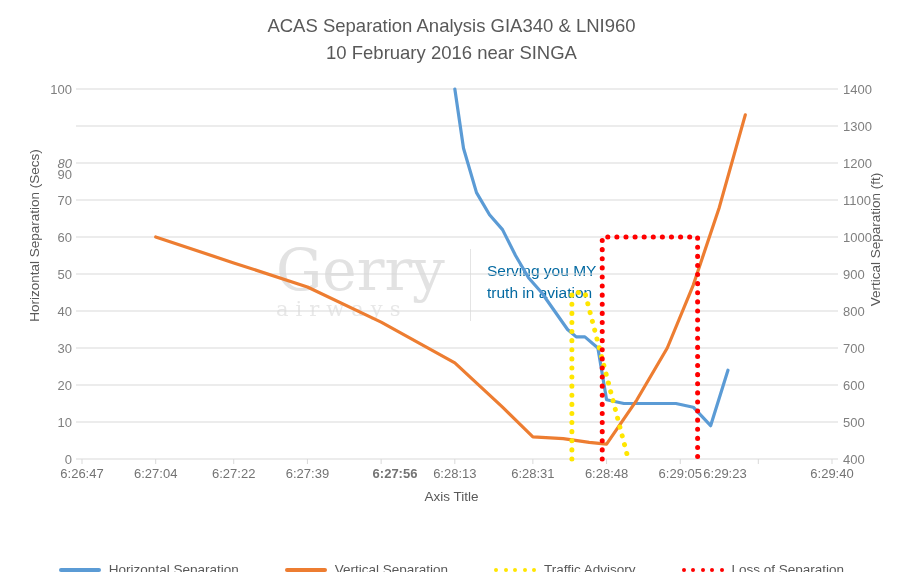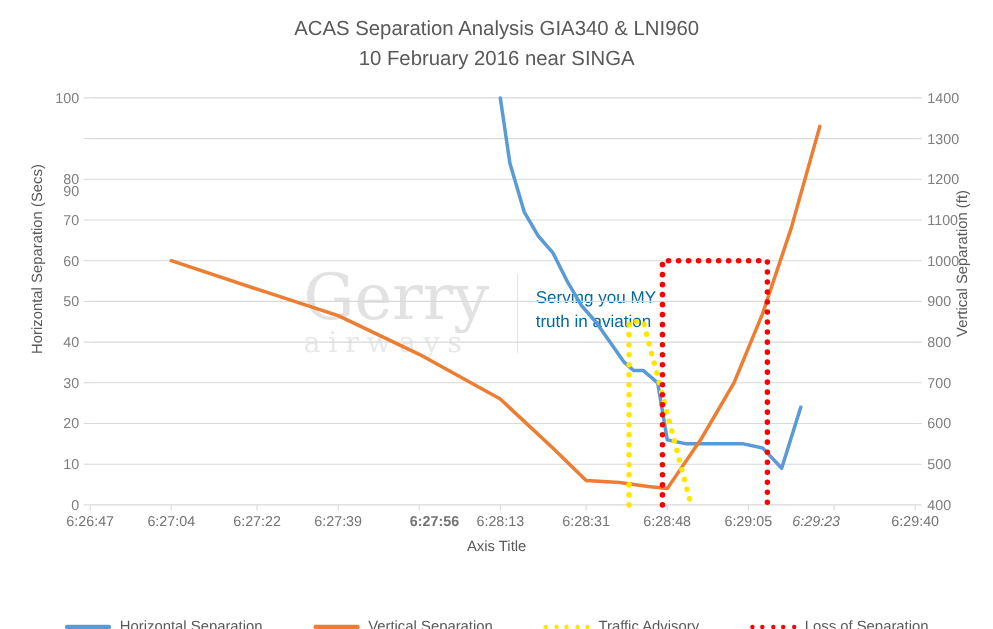--- a/index.html
+++ b/index.html
@@ -136,21 +136,21 @@
     left: 276px;
     top: 243px;
     font-size: 58px;
     color: #e2e2e2;
     font-family: "DejaVu Serif", serif;
     line-height: 54px;
   }
   .wm-sub {
     left: 276px;
     top: 297px;
-    font-size: 26px;
+    font-size: 21px;
     color: #e8e8e8;
     letter-spacing: 7px;
     font-family: "DejaVu Serif", serif;
   }
   .wm-divider {
     left: 470px;
     top: 249px;
     width: 1px;
     height: 72px;
     background: #e4e4e4;
@@ -239,21 +239,21 @@
 
   <div id="yticks-left">
       <div class="ytick-left" style="top: 459px; right: 831px;">0</div>
       <div class="ytick-left" style="top: 422px; right: 831px;">10</div>
       <div class="ytick-left" style="top: 385px; right: 831px;">20</div>
       <div class="ytick-left" style="top: 348px; right: 831px;">30</div>
       <div class="ytick-left" style="top: 311px; right: 831px;">40</div>
       <div class="ytick-left" style="top: 274px; right: 831px;">50</div>
       <div class="ytick-left" style="top: 237px; right: 831px;">60</div>
       <div class="ytick-left" style="top: 200px; right: 831px;">70</div>
-      <div class="ytick-left" style="top: 163px; right: 831px;">80</div>
+      <div class="ytick-left" style="top: 163px; right: 831px; font-style: italic;">80</div>
       <div class="ytick-left" style="top: 126px; right: 831px; margin-top: 48px;">90</div>
       <div class="ytick-left" style="top: 89px; right: 831px;">100</div>
     </div>
   <div id="yticks-right">
       <div class="ytick-right" style="top: 459px; left: 843px;">400</div>
       <div class="ytick-right" style="top: 422px; left: 843px;">500</div>
       <div class="ytick-right" style="top: 385px; left: 843px;">600</div>
       <div class="ytick-right" style="top: 348px; left: 843px;">700</div>
       <div class="ytick-right" style="top: 311px; left: 843px;">800</div>
       <div class="ytick-right" style="top: 274px; left: 843px;">900</div>
@@ -266,21 +266,21 @@
   <div id="xticks">
       <div class="xtick" style="left: 82px;">6:26:47</div>
       <div class="xtick" style="left: 155.699px;">6:27:04</div>
       <div class="xtick" style="left: 233.734px;">6:27:22</div>
       <div class="xtick" style="left: 307.434px;">6:27:39</div>
       <div class="xtick" style="left: 395px; font-weight: bold;">6:27:56</div>
       <div class="xtick" style="left: 454.832px;">6:28:13</div>
       <div class="xtick" style="left: 532.867px;">6:28:31</div>
       <div class="xtick" style="left: 606.566px;">6:28:48</div>
       <div class="xtick" style="left: 680.266px;">6:29:05</div>
-      <div class="xtick" style="left: 742px; font-style: italic;">6:29:23</div>
+      <div class="xtick" style="left: 725px;">6:29:23</div>
       <div class="xtick" style="left: 832px;">6:29:40</div>
     </div>
 
   <div class="axis-title-left">Horizontal Separation (Secs)</div>
   <div class="axis-title-right">Vertical Separation (ft)</div>
   <div class="axis-title-bottom">Axis Title</div>
 
   <div class="legend" id="legend">
       <div class="legend-item">
         <span class="legend-swatch" style="background: rgb(91, 155, 213);"></span>

